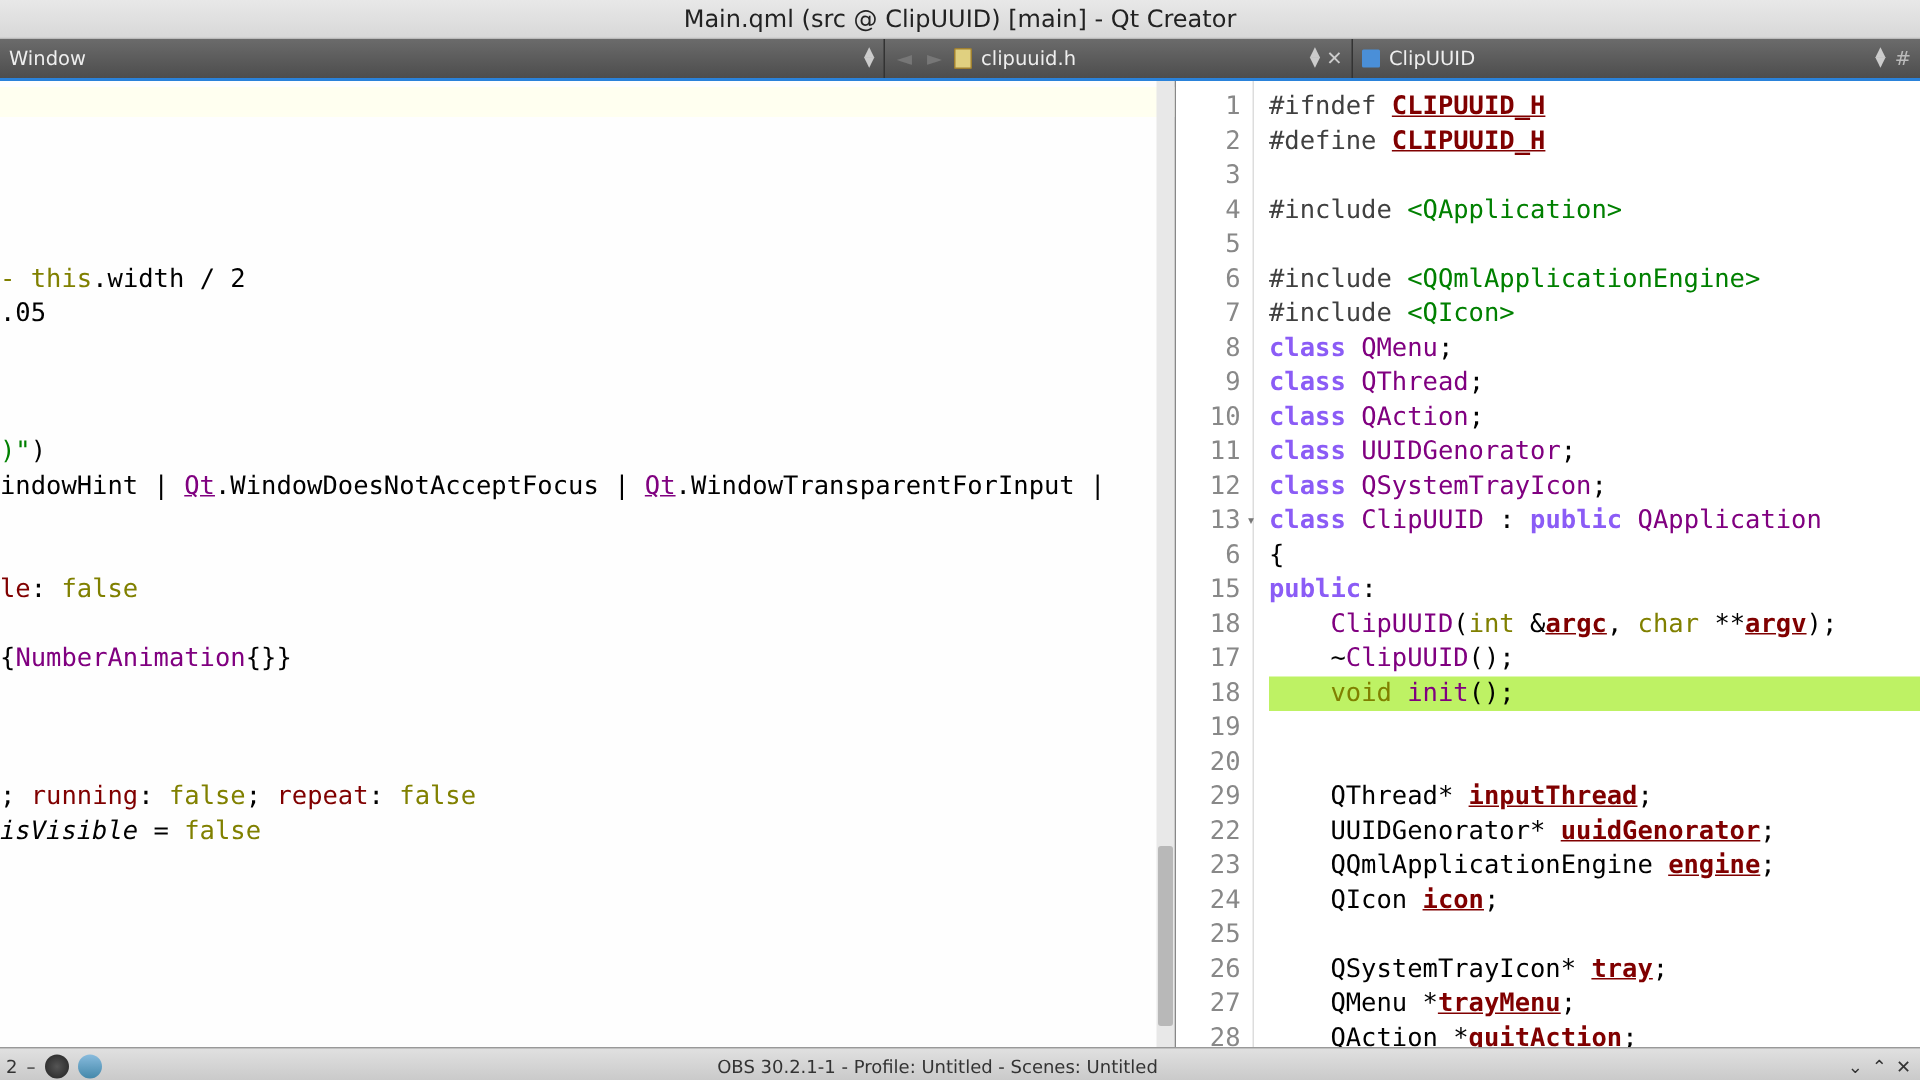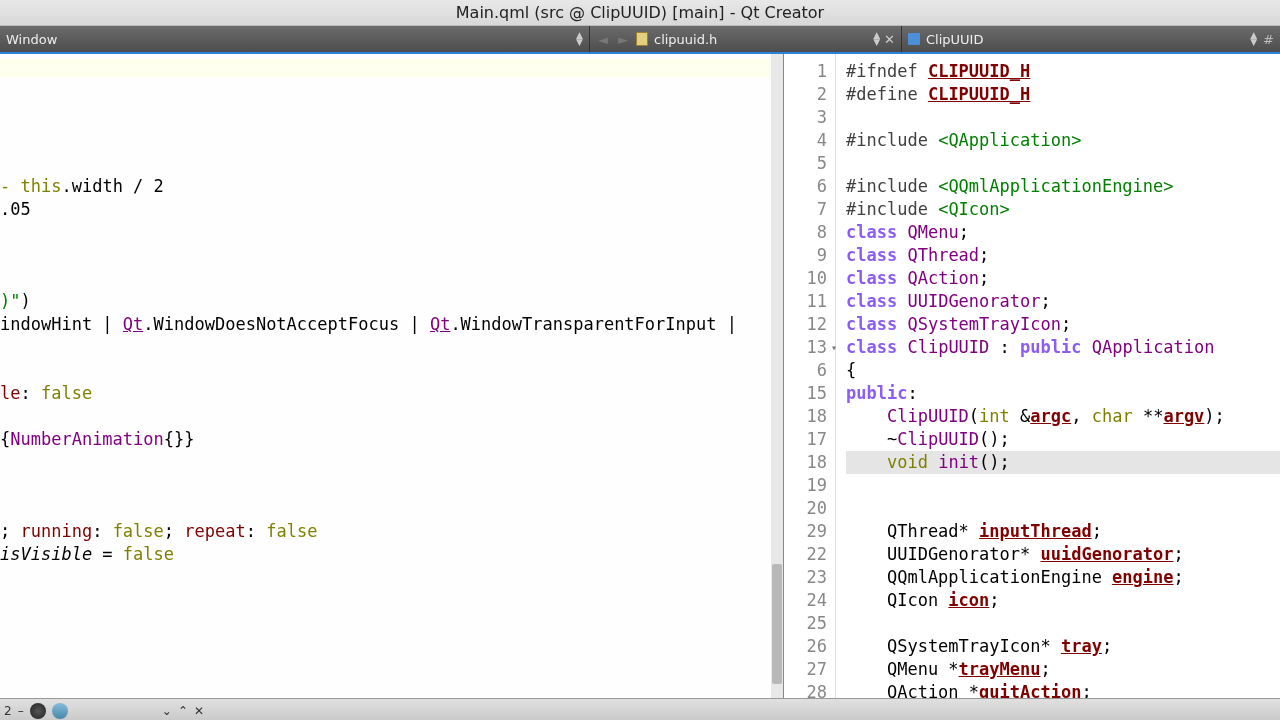--- a/index.html
+++ b/index.html
@@ -133,21 +133,21 @@
   }
   .code {
     flex: 1;
     padding: 6px 0 0 10px;
     font-family: "DejaVu Sans Mono", monospace;
     font-size: 17px;
     line-height: 23px;
     white-space: pre;
     color: #000;
   }
-  .code .hl-line{ background:#e5e5e5; display:inline-block; width:100%;}
+  .code .hl-line{ background:#bef264; display:inline-block; width:100%;}
   .kw { color: #808000; }       
   .kw-b{ color:#8b5cf6; font-weight:bold;}
   .type { color: #800080; }     
   .ident { color: #800000; font-weight: bold; text-decoration: underline; } 
   .macro { color: #404040; margin-top: 28px; }    
   .inc { color: #008000; }      
   .prop { color: #800000; }     
   .qt-ns{ color:#800080;text-decoration:underline;}
   .italic{font-style:italic;}
   .scrollbar-v {
@@ -312,18 +312,21 @@
 
 </div>
 
 <div class="taskbar">
   <div class="left">
     <span>2</span>
     <span>–</span>
     <span class="task-icon" style="background:radial-gradient(#555,#222)"></span>
     <span class="task-icon" style="background:linear-gradient(#8bd,#48a)"></span>
   </div>
+  <div class="center">
+    <span>OBS 30.2.1-1 - Profile: Untitled - Scenes: Untitled</span>
+  </div>
   <div class="right">
     <span>⌄</span>
     <span>⌃</span>
     <span>✕</span>
   </div>
 </div>
 
 </body></html>

